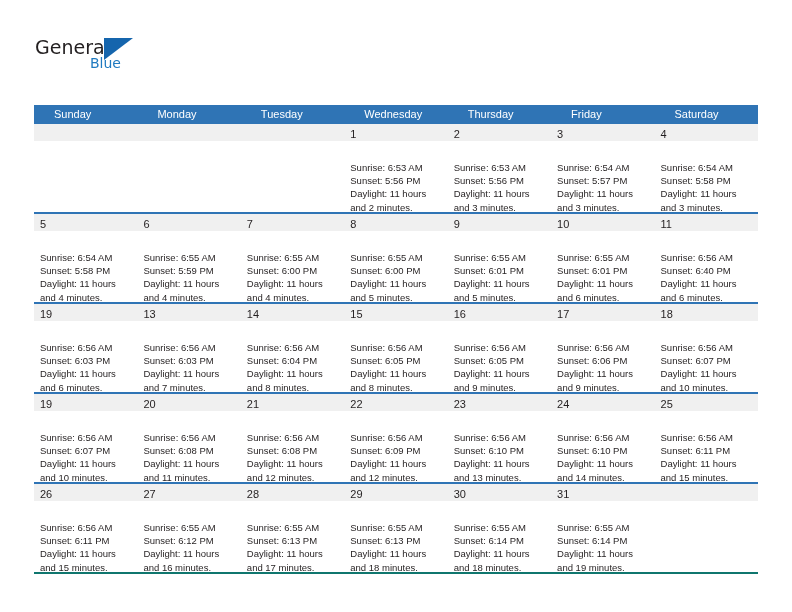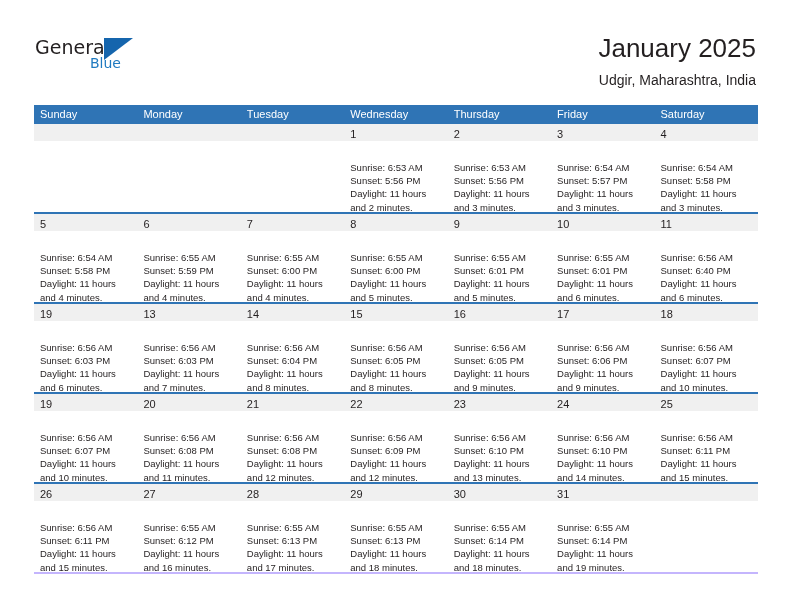--- a/index.html
+++ b/index.html
@@ -99,34 +99,34 @@
     display: flex;
     width: 100%;
     background: #2f74b5;
     height: 19px;
   }
   .weekday {
     flex: 1 1 0;
     color: #ffffff;
     font-size: 11px;
     line-height: 19px;
-    padding-left: 6px;
+    padding-left: 20px;
     box-sizing: border-box;
     white-space: nowrap;
     overflow: hidden;
   }
 
   .week-row {
     display: flex;
     width: 100%;
     border-bottom: 2px solid #2f74b5;
     box-sizing: border-box;
   }
   .week-row:last-child {
-    border-bottom: 2px solid #c4b5fd;
+    border-bottom: 2px solid #0f766e;
   }
 
   .day-cell {
     flex: 1 1 0;
     min-width: 0;
     height: 88px;
     box-sizing: border-box;
     background: #ffffff;
     position: relative;
     overflow: hidden;
@@ -161,24 +161,20 @@
 <div class="page">
 
   <div class="header">
 
     <div class="logo">
       <span class="logo-general">General</span>
       <span class="logo-flag"></span>
       <span class="logo-blue">Blue</span>
     </div>
 
-    <div class="title-block">
-      <div class="cal-title">January 2025</div>
-      <div class="cal-subtitle">Udgir, Maharashtra, India</div>
-    </div>
 
   </div>
 
   <div class="calendar">
     <div class="weekday-row" id="weekday-row">
         <div class="weekday">Sunday</div>
         <div class="weekday">Monday</div>
         <div class="weekday">Tuesday</div>
         <div class="weekday">Wednesday</div>
         <div class="weekday">Thursday</div>

